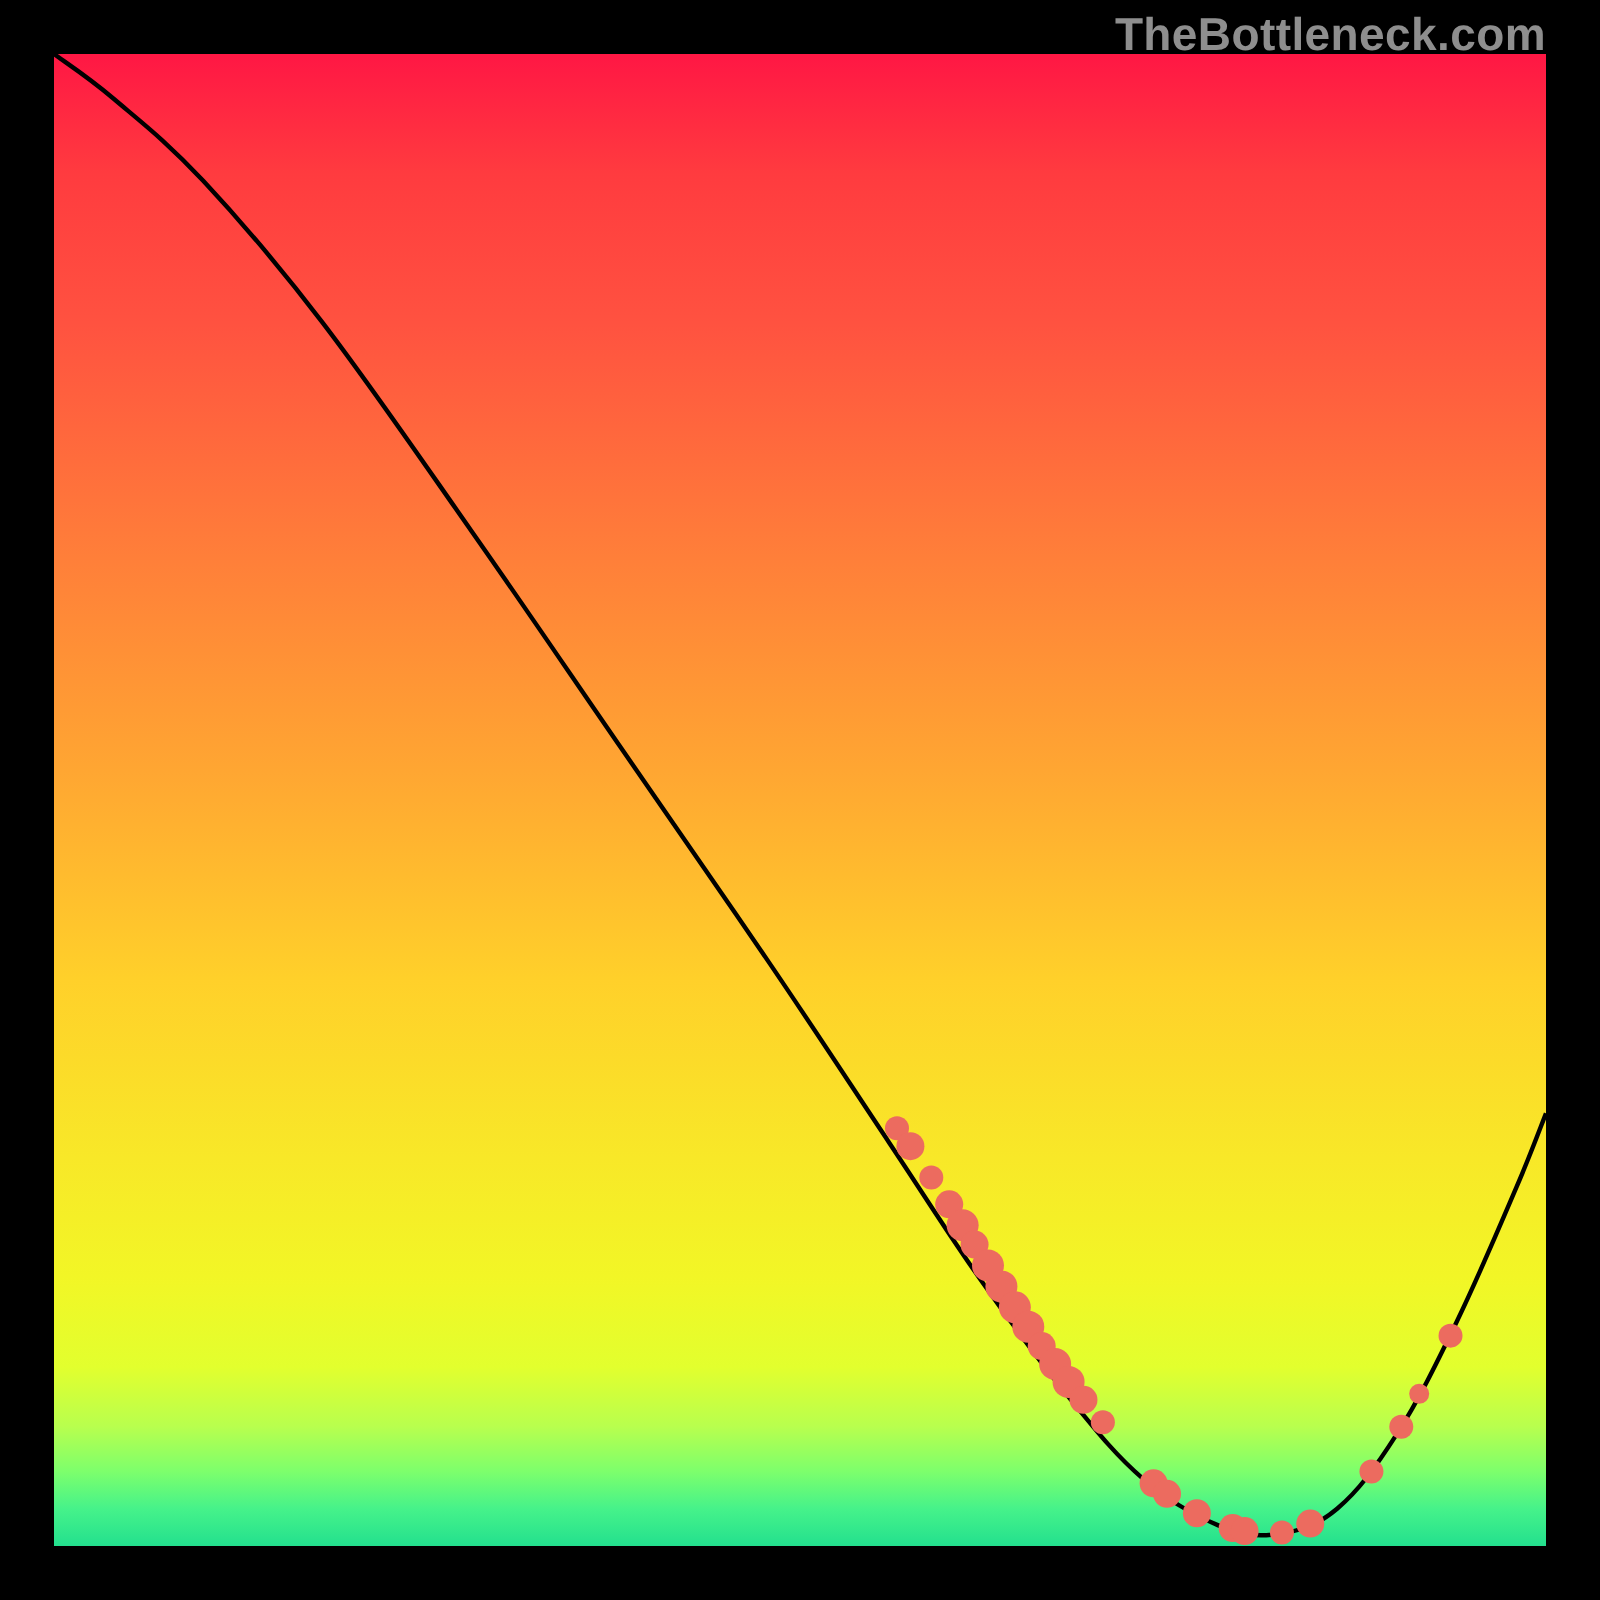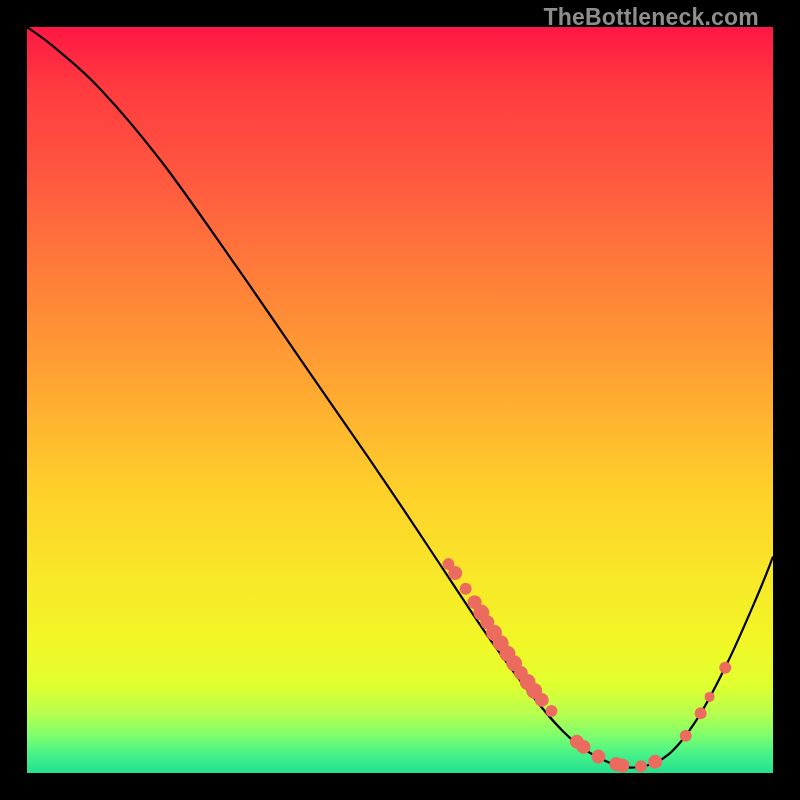--- a/index.html
+++ b/index.html
@@ -28,21 +28,21 @@
       #e2ff2e 88%,
       #b8ff4e 92%,
       #7dff6c 95%,
       #46f28a 97.5%,
       #23e08e 100%
     );
   }
   .watermark {
     position: absolute;
     top: 4px;
-    right: 41px;
+    right: 27px;
     font-family: Arial, Helvetica, sans-serif;
     font-size: 23px;
     font-weight: 600;
     color: #8e8e8e;
     letter-spacing: 0.2px;
     user-select: none;
   }
   svg.curve {
     position: absolute;
     left: 27px;

